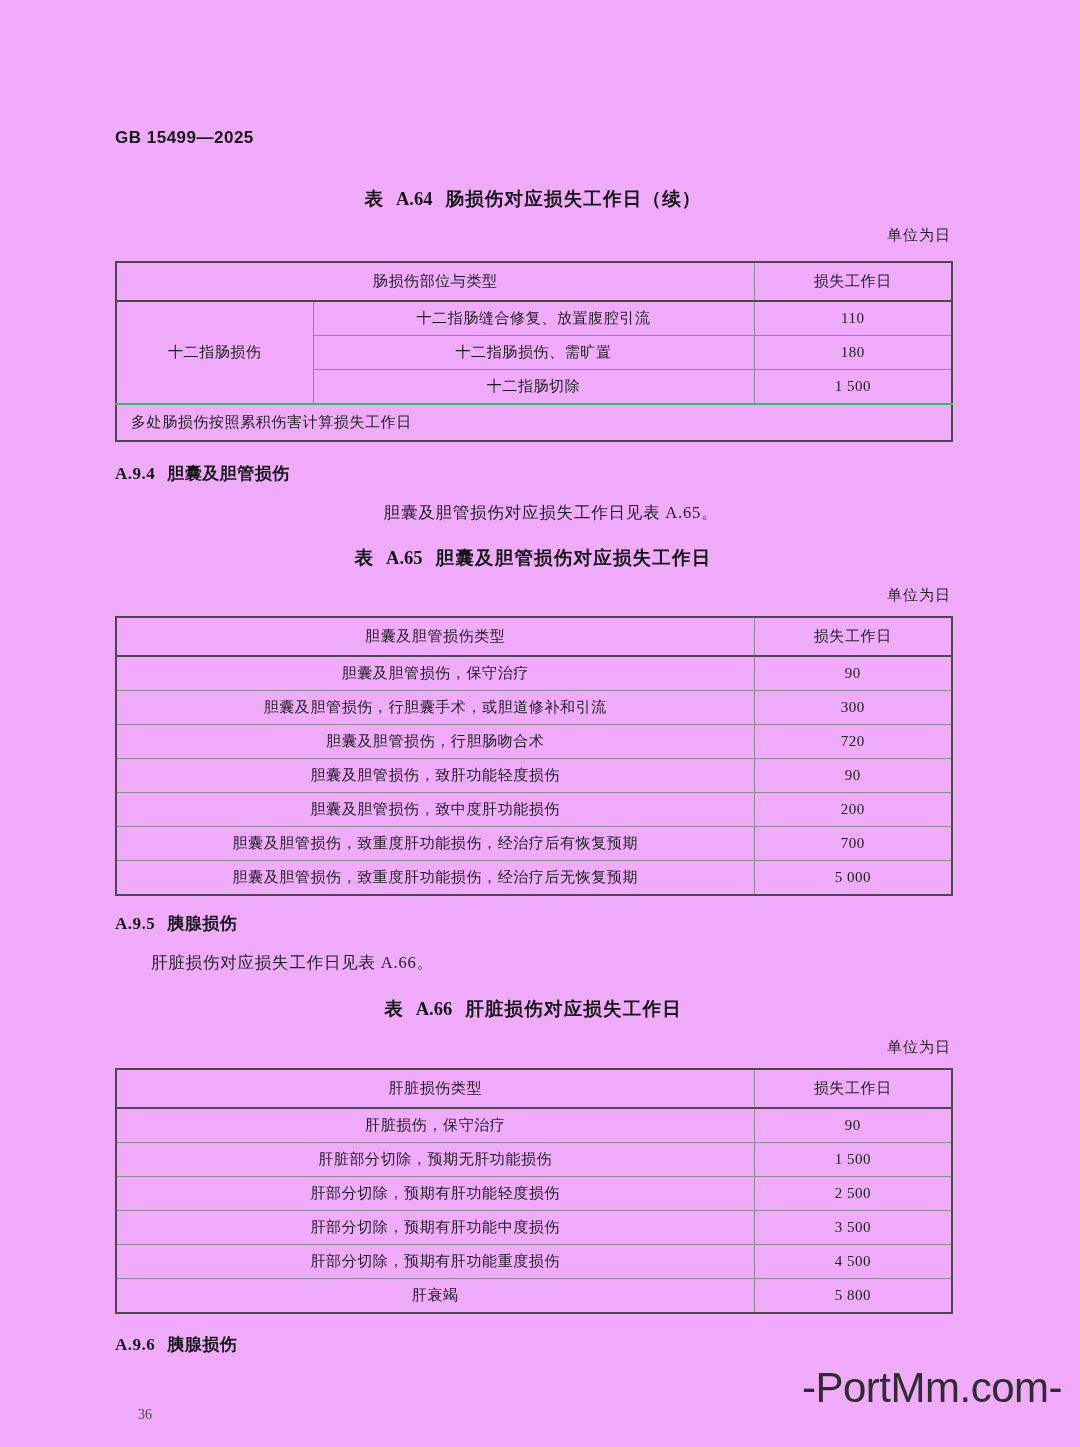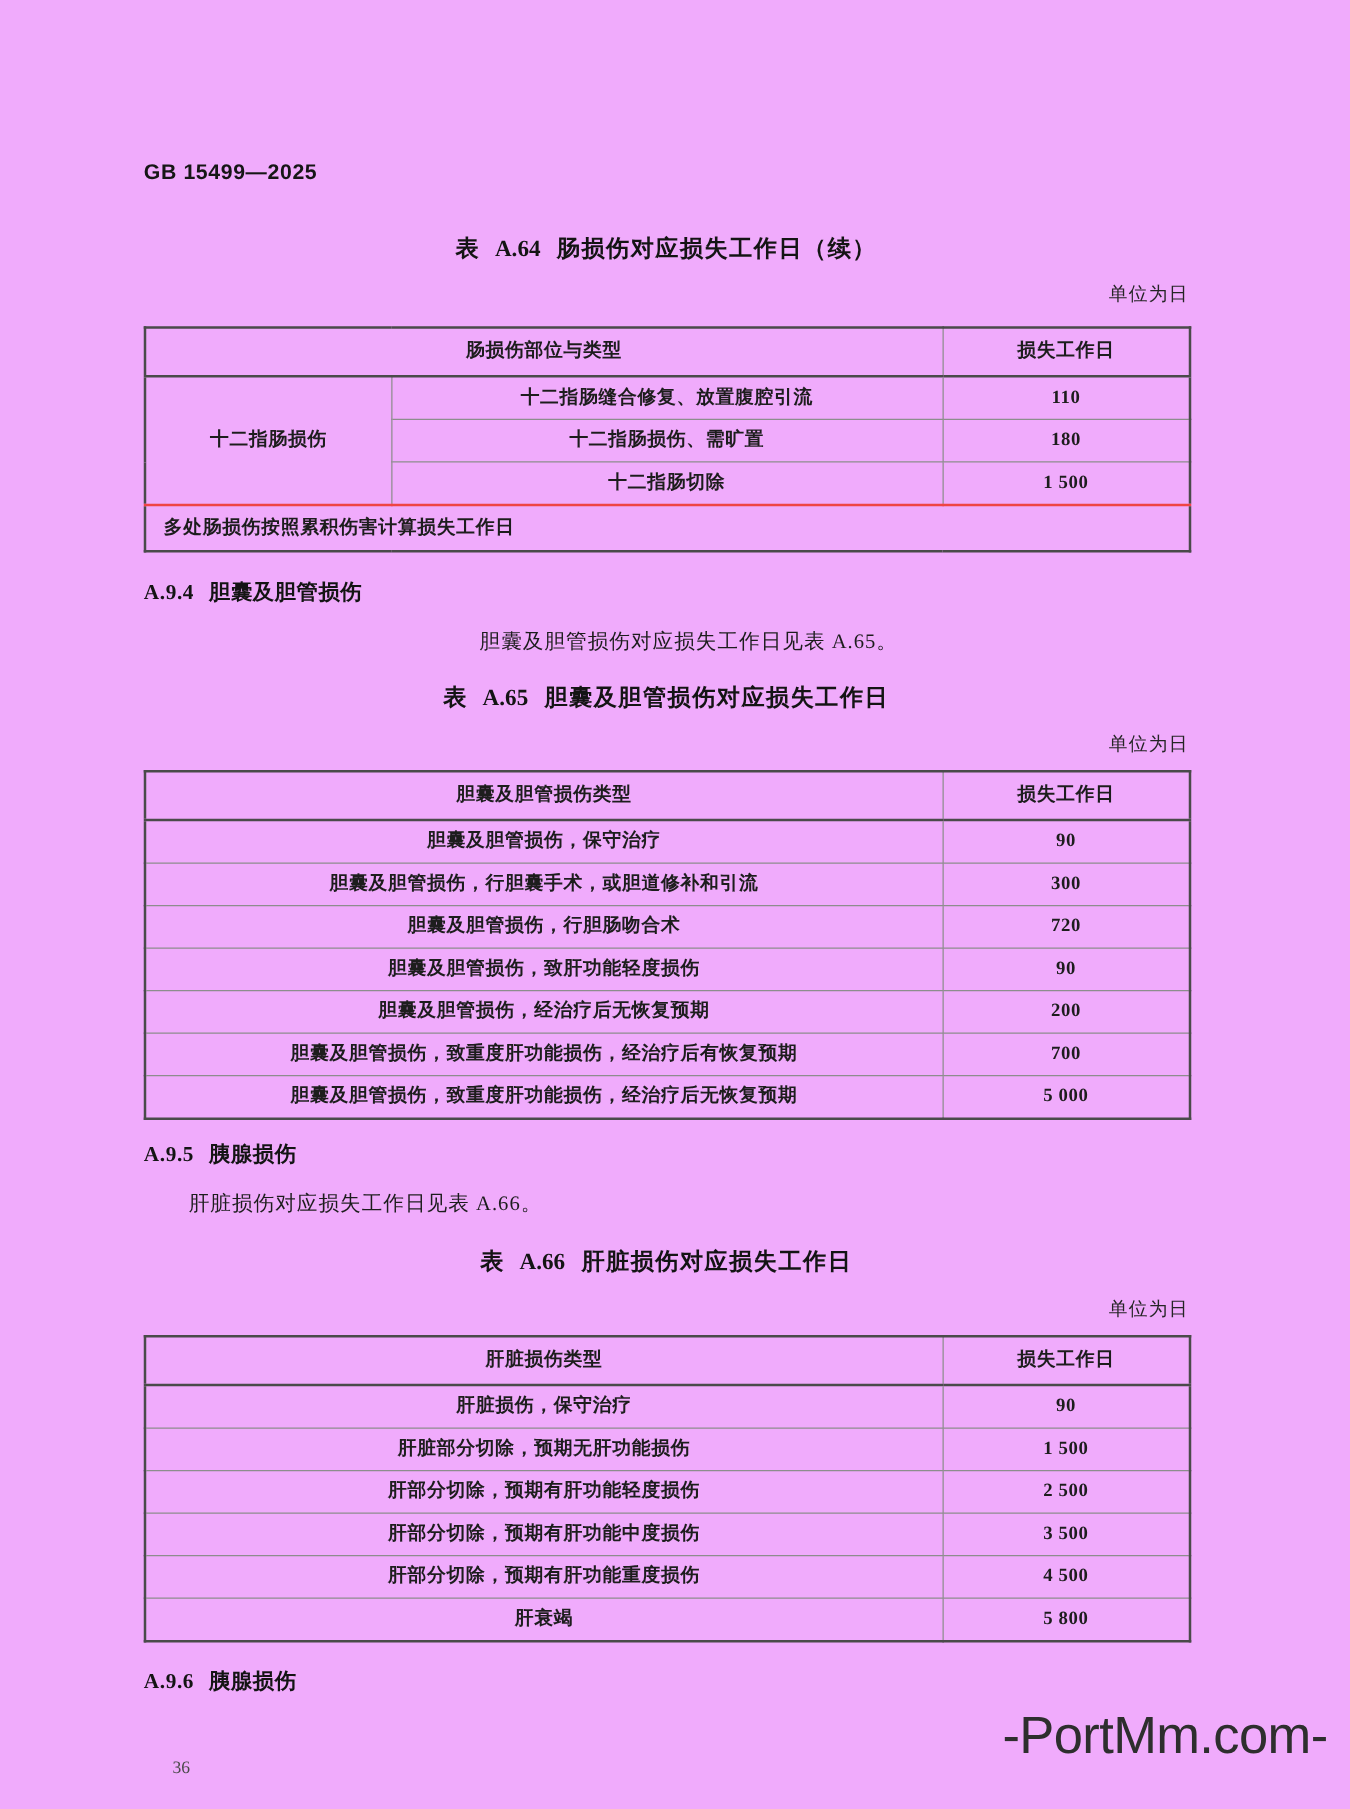--- a/index.html
+++ b/index.html
@@ -63,39 +63,39 @@
     border-collapse: collapse;
     width: 836px;
     table-layout: fixed;
     font-size: 15px;
     color: #1d1d1d;
   }
   table.gb td, table.gb th {
     border: 1px solid #8d8d8d;
     text-align: center;
     vertical-align: middle;
-    font-weight: bold;
+    font-weight: normal;
     padding: 0 6px;
     letter-spacing: 0.6px;
     line-height: 1.25;
     margin-top: 10px;
   }
   table.gb {
     border: 2px solid #4a4a4a;
   }
   table.gb .thead-row td {
     border-bottom: 2px solid #4a4a4a;
     height: 37px;
   }
   table.gb td.body-cell { height: 33px; }
   table.gb td.cat-cell { border-right: 1px solid #8d8d8d; }
   table.gb td.note-cell {
     text-align: left;
     padding-left: 14px;
-    border-top: 2px solid #ef4444;
+    border-top: 2px solid #22c55e;
     height: 35px;
   }
   table.gb td.val { font-family: "Liberation Serif","DejaVu Serif",serif; letter-spacing: 0.5px; }
 
   
   .clause {
     font-family: "Liberation Sans", "DejaVu Sans", sans-serif;
     font-weight: bold;
     font-size: 17px;
     color: #141414;
@@ -229,21 +229,21 @@
         </tr>
         <tr>
           <td class="body-cell">胆囊及胆管损伤，行胆肠吻合术</td>
           <td class="body-cell val">720</td>
         </tr>
         <tr>
           <td class="body-cell">胆囊及胆管损伤，致肝功能轻度损伤</td>
           <td class="body-cell val">90</td>
         </tr>
         <tr>
-          <td class="body-cell">胆囊及胆管损伤，经治疗后无恢复预期</td>
+          <td class="body-cell">胆囊及胆管损伤，致中度肝功能损伤</td>
           <td class="body-cell val">200</td>
         </tr>
         <tr>
           <td class="body-cell">胆囊及胆管损伤，致重度肝功能损伤，经治疗后有恢复预期</td>
           <td class="body-cell val">700</td>
         </tr>
         <tr>
           <td class="body-cell">胆囊及胆管损伤，致重度肝功能损伤，经治疗后无恢复预期</td>
           <td class="body-cell val">5 000</td>
         </tr>

